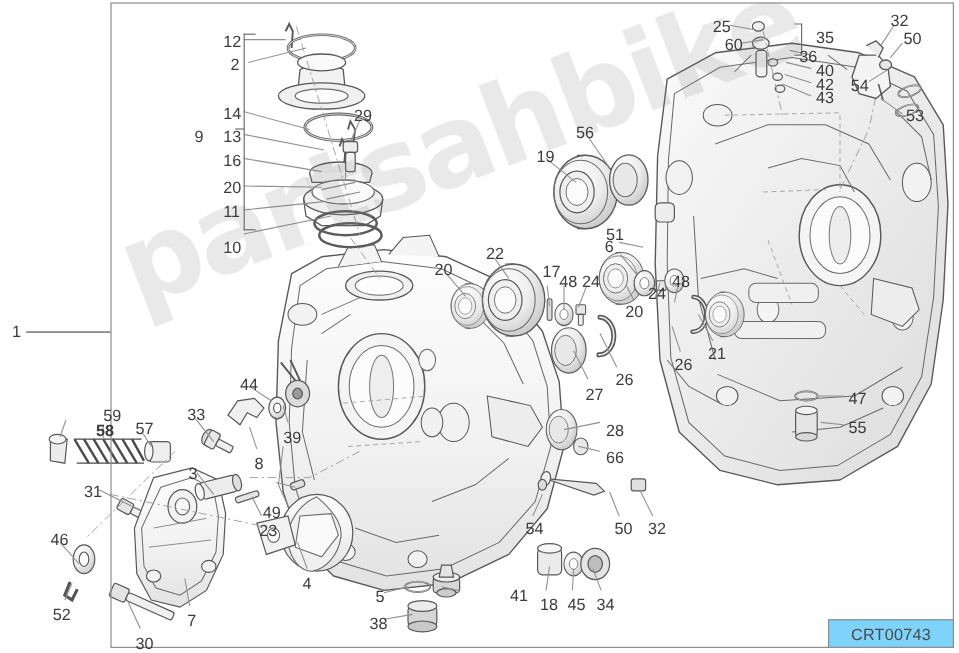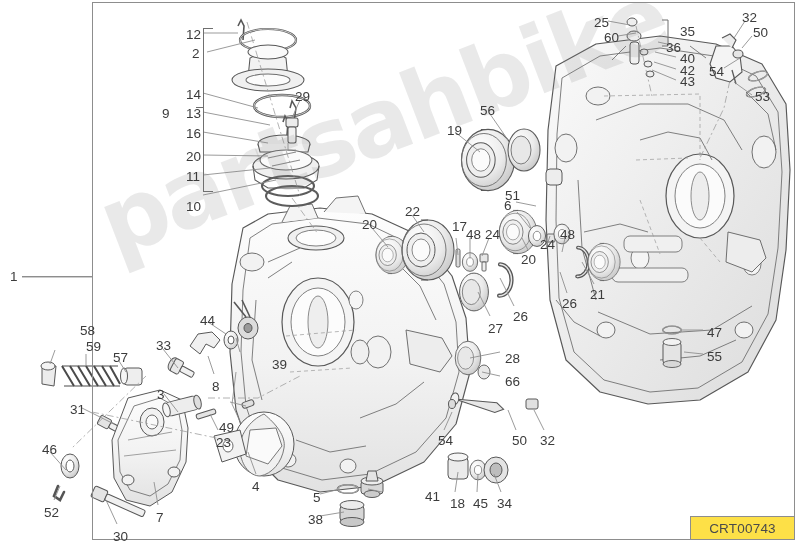--- a/index.html
+++ b/index.html
@@ -5,21 +5,21 @@
 <style>
   html,body{margin:0;padding:0;background:#fff;}
   body{width:799px;height:544px;overflow:hidden;
        font-family:"Liberation Sans", sans-serif;color:#3a3a3a;}
   #stage{position:relative;width:799px;height:544px;background:#ffffff;}
 
   
   .frame{position:absolute;left:92px;top:2px;width:703px;height:538px;
          border:1.2px solid #8d8d8d;box-sizing:border-box;}
   .titleblock{position:absolute;left:690px;top:516px;width:105px;height:24px;
-              border:1.2px solid #8d8d8d;box-sizing:border-box;background:#fde047;
+              border:1.2px solid #8d8d8d;box-sizing:border-box;background:#7dd3fc;
               display:flex;align-items:center;justify-content:center;}
   .titleblock span{font-size:13.5px;letter-spacing:.2px;color:#4a4a4a;}
 
   
   .lead1{position:absolute;left:22px;top:276px;width:70px;height:1px;background:#8d8d8d;}
 
   
   .bracket{position:absolute;left:203px;top:28px;width:9px;height:162px;
            border-left:1.2px solid #6f6f6f;
            border-top:1.2px solid #6f6f6f;
@@ -481,31 +481,31 @@
       <div class="lbl" style="left: 680px; top: 52px;">40</div>
       <div class="lbl" style="left: 680px; top: 64px;">42</div>
       <div class="lbl" style="left: 680px; top: 75px;">43</div>
       <div class="lbl" style="left: 742px; top: 11px;">32</div>
       <div class="lbl" style="left: 753px; top: 26px;">50</div>
       <div class="lbl" style="left: 709px; top: 65px;">54</div>
       <div class="lbl" style="left: 755px; top: 90px;">53</div>
       <div class="lbl" style="left: 707px; top: 326px;">47</div>
       <div class="lbl" style="left: 707px; top: 350px;">55</div>
       <div class="lbl" style="left: 50px; top: 340px; margin-left: 36px;">59</div>
-      <div class="lbl" style="left: 80px; top: 324px;">58</div>
+      <div class="lbl" style="left: 80px; top: 352px; font-weight: bold;">58</div>
       <div class="lbl" style="left: 113px; top: 351px;">57</div>
       <div class="lbl" style="left: 70px; top: 403px;">31</div>
       <div class="lbl" style="left: 42px; top: 443px;">46</div>
       <div class="lbl" style="left: 44px; top: 506px;">52</div>
       <div class="lbl" style="left: 113px; top: 530px;">30</div>
       <div class="lbl" style="left: 156px; top: 511px;">7</div>
       <div class="lbl" style="left: 156px; top: 339px;">33</div>
       <div class="lbl" style="left: 212px; top: 380px;">8</div>
       <div class="lbl" style="left: 200px; top: 314px;">44</div>
-      <div class="lbl" style="left: 236px; top: 358px; margin-left: 36px;">39</div>
+      <div class="lbl" style="left: 236px; top: 358px;">39</div>
       <div class="lbl" style="left: 157px; top: 388px;">3</div>
       <div class="lbl" style="left: 216px; top: 436px;">23</div>
       <div class="lbl" style="left: 219px; top: 421px;">49</div>
       <div class="lbl" style="left: 252px; top: 480px;">4</div>
       <div class="lbl" style="left: 313px; top: 491px;">5</div>
       <div class="lbl" style="left: 308px; top: 513px;">38</div>
       <div class="lbl" style="left: 386px; top: 490px; margin-left: 39px;">41</div>
       <div class="lbl" style="left: 450px; top: 497px;">18</div>
       <div class="lbl" style="left: 473px; top: 497px;">45</div>
       <div class="lbl" style="left: 497px; top: 497px;">34</div>

